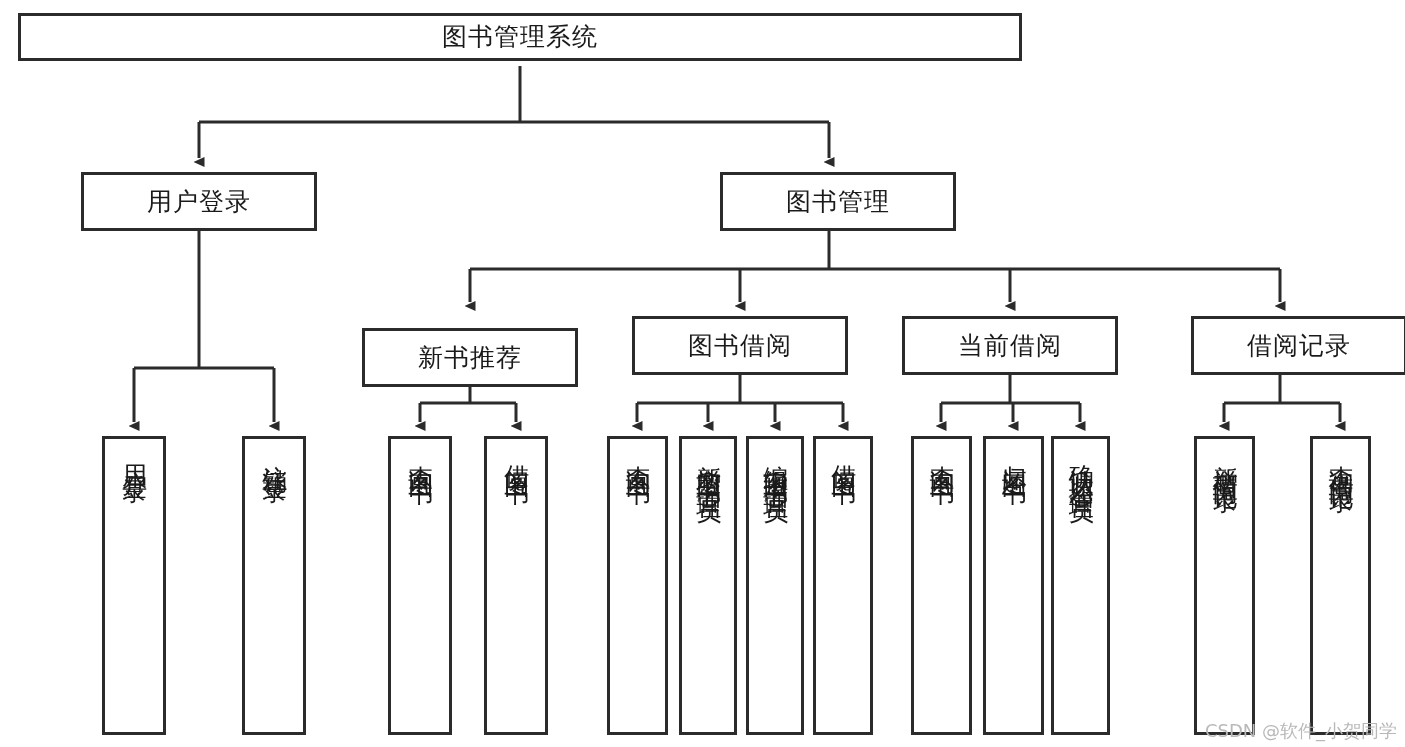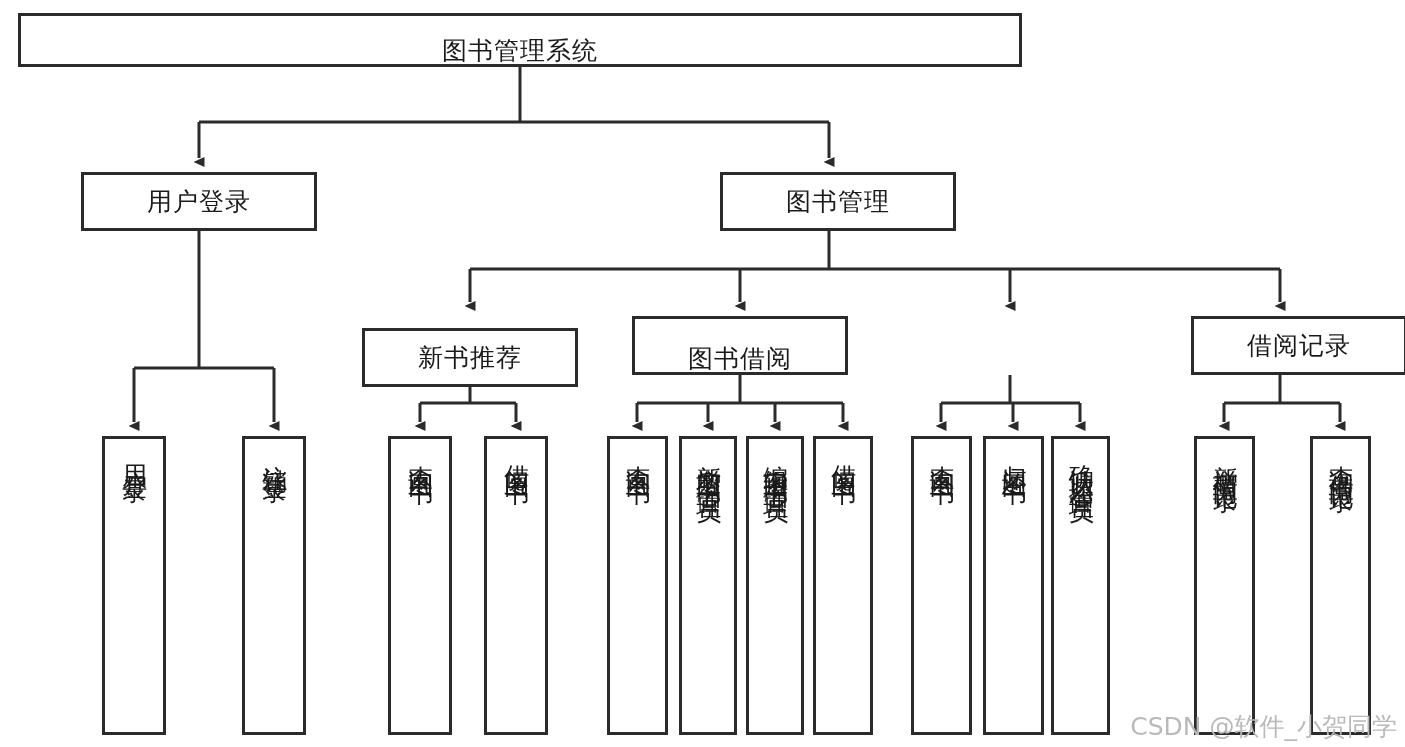--- a/index.html
+++ b/index.html
@@ -60,21 +60,21 @@
   .node.vert .vlabel {
     writing-mode: vertical-rl;
     text-orientation: upright;
     white-space: nowrap;
     display: block;
   }
   .watermark {
     position: absolute;
     right: 8px;
     bottom: 4px;
-    font-size: 25px;
+    font-size: 18px;
     color: #b9b9b9;
     z-index: 3;
     white-space: nowrap;
     font-family: "DejaVu Sans", "Liberation Sans", sans-serif;
   }
 </style>
 </head>
 <body>
 
 <div id="diagram">
@@ -123,36 +123,39 @@
     <path d="M941,403 L941,422" stroke="#2b2b2b" stroke-width="3" fill="none" marker-end="url(#arrow)"></path>
     <path d="M1013,403 L1013,422" stroke="#2b2b2b" stroke-width="3" fill="none" marker-end="url(#arrow)"></path>
     <path d="M1080,403 L1080,422" stroke="#2b2b2b" stroke-width="3" fill="none" marker-end="url(#arrow)"></path>
 
     <path d="M1280,375 L1280,403" stroke="#2b2b2b" stroke-width="3" fill="none"></path>
     <path d="M1224,403 L1340,403" stroke="#2b2b2b" stroke-width="3" fill="none"></path>
     <path d="M1224,403 L1224,422" stroke="#2b2b2b" stroke-width="3" fill="none" marker-end="url(#arrow)"></path>
     <path d="M1340,403 L1340,422" stroke="#2b2b2b" stroke-width="3" fill="none" marker-end="url(#arrow)"></path>
   </svg>
 
-  <div class="node horiz root" style="left:18px; top:13px; width:1004px; height:54px;align-items:flex-end;">
+  <div class="node horiz root" style="left:18px; top:13px; width:1004px; height:48px;">
     <span>图书管理系统</span>
   </div>
 
   <div class="node horiz" style="left:81px; top:172px; width:236px; height:59px;">
     <span>用户登录</span>
   </div>
   <div class="node horiz" style="left:711px; top:172px; width:236px; height:59px;margin-left:9px;">
     <span>图书管理</span>
   </div>
 
   <div class="node horiz" style="left:362px; top:328px; width:216px; height:59px;">
     <span>新书推荐</span>
   </div>
-  <div class="node horiz" style="left:632px; top:316px; width:216px; height:59px;align-items:flex-end;">
+  <div class="node horiz" style="left:632px; top:316px; width:216px; height:59px;">
     <span>图书借阅</span>
+  </div>
+  <div class="node horiz" style="left:902px; top:316px; width:216px; height:59px;">
+    <span>当前借阅</span>
   </div>
   <div class="node horiz" style="left:1172px; top:316px; width:216px; height:59px;margin-left:19px;">
     <span>借阅记录</span>
   </div>
 
   <div class="node vert" style="left:102px; top:436px; width:64px; height:299px;">
     <span class="vlabel">用户登录</span>
   </div>
   <div class="node vert" style="left:242px; top:436px; width:64px; height:299px;">
     <span class="vlabel">注销登录</span>

